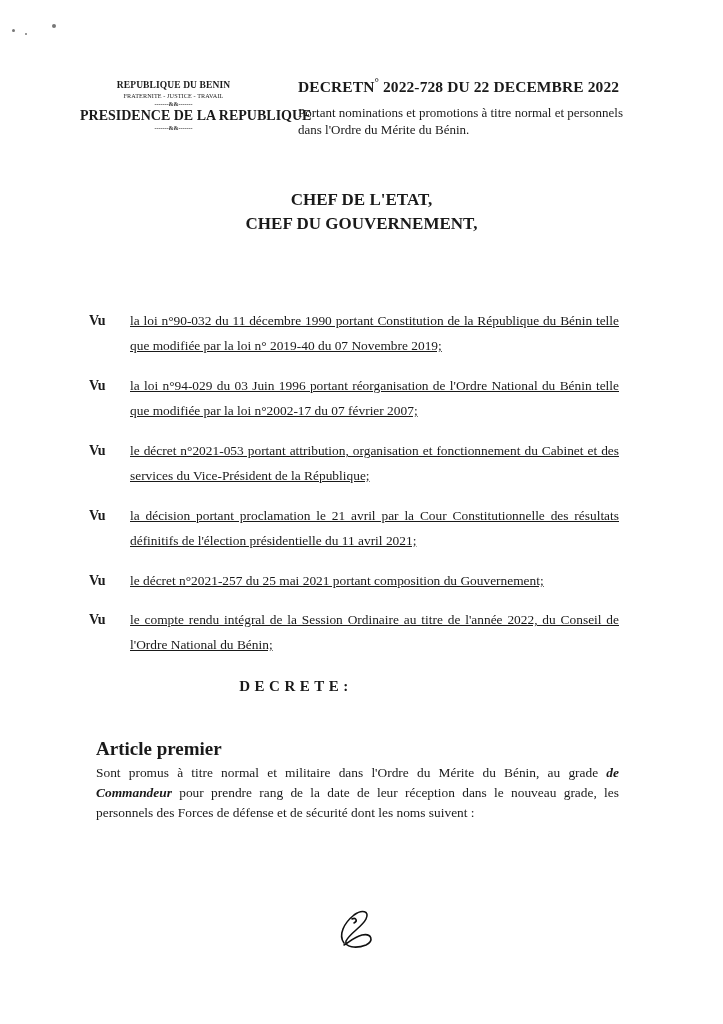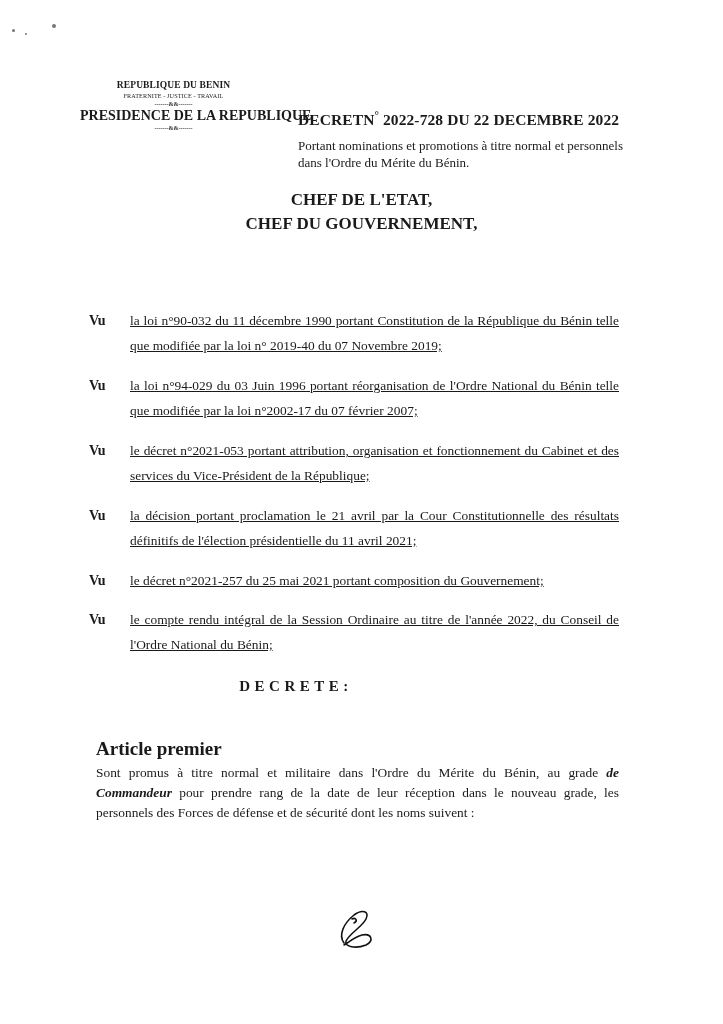--- a/index.html
+++ b/index.html
@@ -10,21 +10,21 @@
     .speck { position: absolute; border-radius: 50%; background: #777; }
     .left-header {
       position: absolute; left: 86px; top: 81px; width: 175px; text-align: center;
       font-weight: bold; line-height: 1;
     }
     .lh-title { font-size: 9.5px; letter-spacing: 0.1px; }
     .lh-motto { font-size: 6.2px; font-weight: normal; margin-top: 2px; letter-spacing: 0.1px; }
     .lh-sep { font-size: 6px; font-weight: bold; margin-top: 2px; }
     .lh-pres { font-size: 14px; margin-top: 2px; text-align: left; margin-left: -6px; white-space: nowrap; }
     .right-header { position: absolute; left: 298px; top: 76px; width: 330px; }
-    .decree-title { font-size: 15.5px; font-weight: bold; white-space: nowrap; letter-spacing: 0.1px; margin-top: 33px; }
+    .decree-title { font-size: 15.5px; font-weight: bold; white-space: nowrap; letter-spacing: 0.1px; }
     .decree-title sup { font-size: 11px; }
     .decree-sub { font-size: 13px; line-height: 17px; margin-top: 8px; }
     .president {
       position: absolute; left: 0; width: 723px; top: 188px; text-align: center;
       font-size: 17px; font-weight: bold; line-height: 23.5px;
     }
     .vu-list { position: absolute; left: 89px; top: 308px; width: 530px; text-decoration: underline; }
     .vu-item { position: relative; font-size: 13.4px; line-height: 25px; }
     .vu-label { position: absolute; left: 0; top: 0; font-weight: bold; font-size: 14px; }
     .vu-text { margin-left: 41px; text-align: justify; text-align-last: left; }

